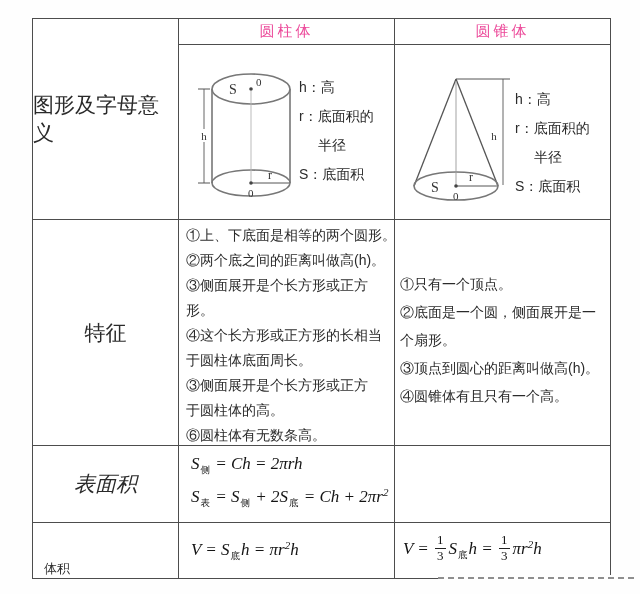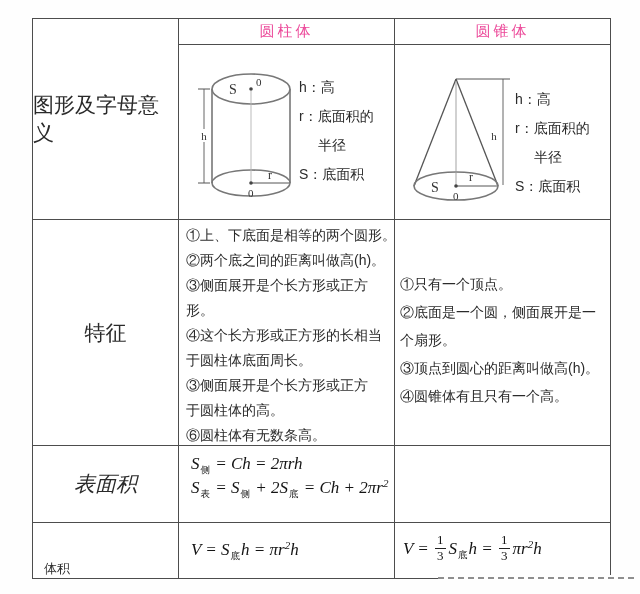--- a/index.html
+++ b/index.html
@@ -32,21 +32,21 @@
   .legend{position:absolute;font-size:14px;line-height:29px;color:#2b2b2b;white-space:nowrap;}
   .legend .indent{padding-left:19px;}
   .legend-cyl{left:120px;top:28px;}
   .legend-cone{left:120px;top:40px;}
   .figsvg{position:absolute;left:0;top:0;}
   .frm{font-family:"Liberation Serif",serif;font-style:italic;font-size:17px;color:#141414;white-space:nowrap;}
   .sb{font-size:9.5px;font-style:normal;vertical-align:-4px;margin:0 1px;}
   .sp{font-size:11px;vertical-align:6px;}
   .surface-cell{padding:8px 0 0 12px;}
   .surface-cell .frm{display:block;}
-  .surface-cell .frm + .frm{margin-top:0;}
+  .surface-cell .frm + .frm{margin-top:9px;}
   .vol-cell{display:flex;align-items:center;padding-left:12px;}
   .vol-cell-cone{display:flex;align-items:center;padding-left:8px;}
   .frac{display:inline-flex;flex-direction:column;align-items:center;vertical-align:middle;
         font-style:normal;font-size:13px;line-height:1.15;margin:0 3px 0 2px;transform:translateY(-2px);}
   .frac .d{border-top:1px solid #222;padding:0 2px;}
   .border-mask{position:absolute;left:438px;top:575px;width:173px;height:5px;background:#fff;}
   .border-dashes{position:absolute;left:438px;top:577px;width:196px;height:0;border-top:2px dashed #8f8f8f;}
   svg text{font-family:"Liberation Serif",serif;fill:#333;}
 </style>
 </head>

